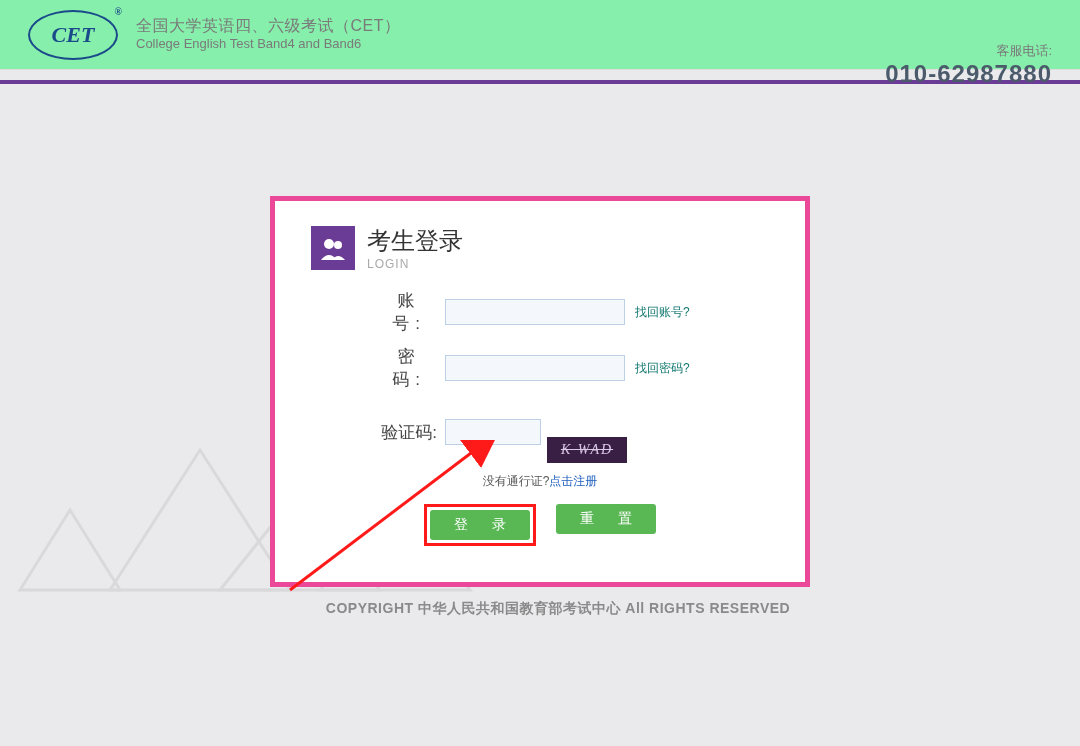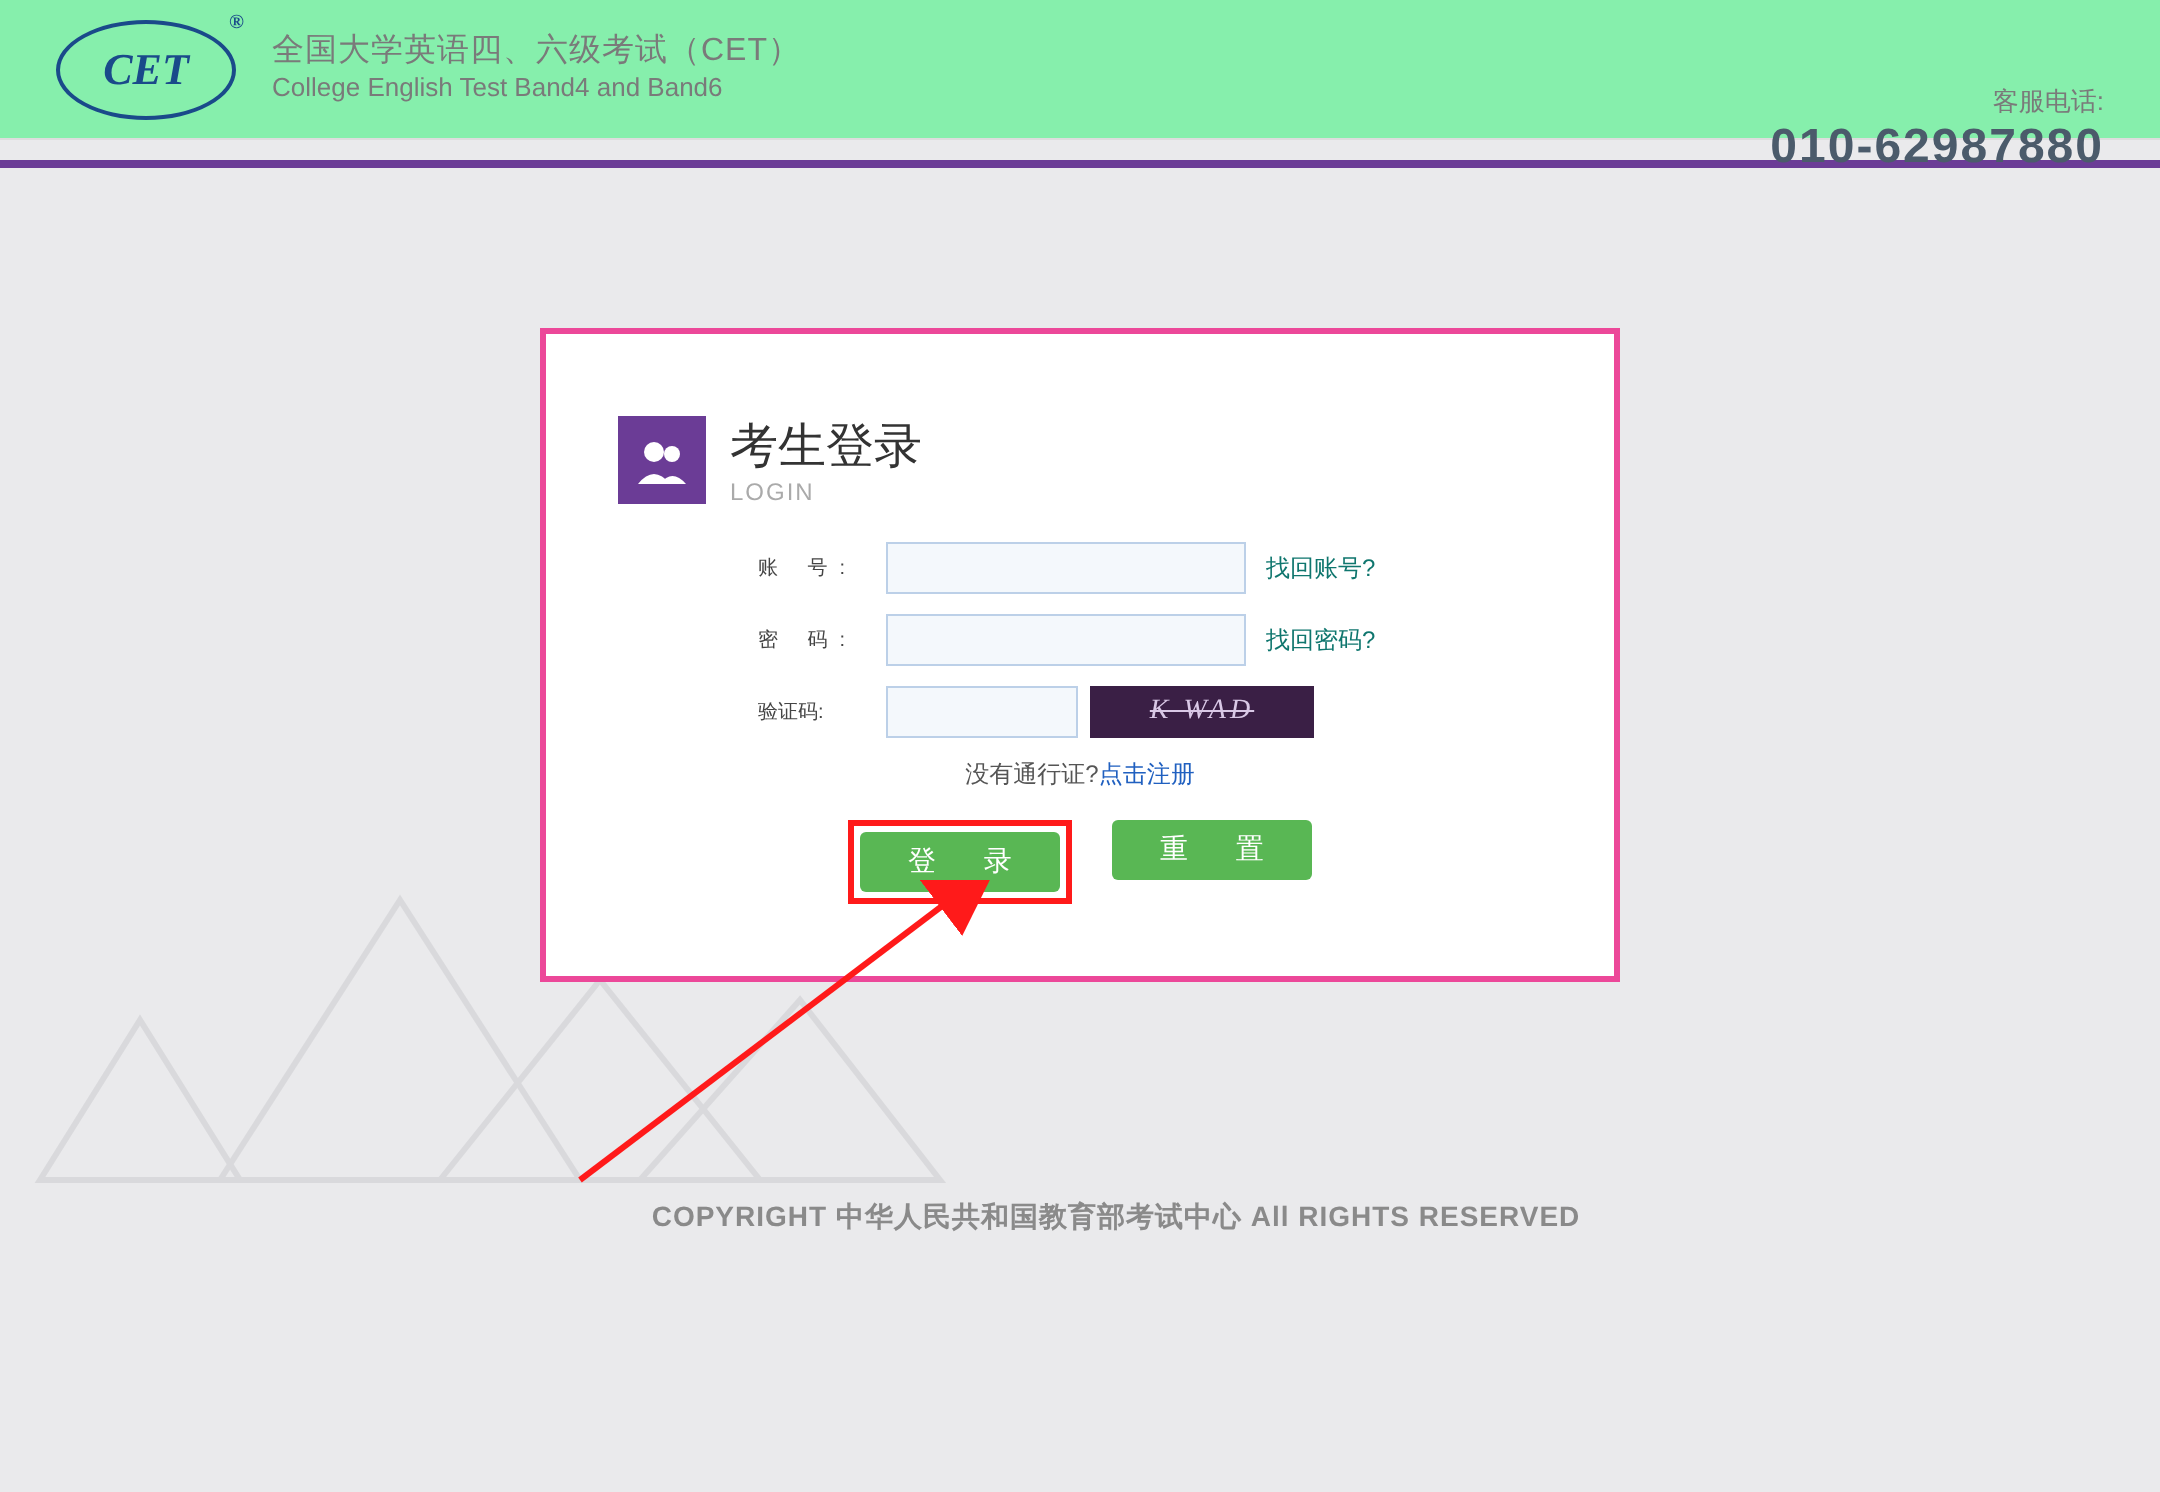--- a/index.html
+++ b/index.html
@@ -63,47 +63,47 @@
   .bg-letters {
     position: absolute;
     right: 160px; top: -10px;
     width: 300px; height: 90px;
     opacity: .10;
     pointer-events: none;
   }
 
   .login-panel {
     position: absolute;
-    left: 50%; top: 164px;
+    left: 50%; top: 196px;
     transform: translateX(-50%);
     width: 540px;
     background: #ffffff;
-    border: 3px solid #ec4899;
-    padding: 40px 36px 36px;
+    border: 5px solid #ec4899;
+    padding: 24px 36px 36px;
   }
   .login-head { display: flex; align-items: center; margin-bottom: 18px; }
   .login-icon {
     width: 44px; height: 44px;
     background: #6b3c96;
     display: flex; align-items: center; justify-content: center;
     margin-right: 12px;
   }
   .login-title-wrap .cn { font-size: 24px; color: #333; }
   .login-title-wrap .en { font-size: 12px; color: #aaa; letter-spacing: 1px; }
 
   .form { width: 100%; }
   .row {
     display: flex; align-items: center;
     margin-bottom: 10px;
     padding-left: 70px;
   }
   .row .lbl {
     width: 56px;
-    text-align: left;
-    font-size: 10px;
+    text-align: center;
+    font-size: 17px;
     color: #444;
     margin-right: 8px;
     letter-spacing: 6px;
   }
   .row .lbl.nolsp { letter-spacing: 0; }
   .row input[type=text], .row input[type=password] {
     height: 26px;
     border: 1px solid #bcd0e8;
     background: #f4f8fc;
     padding: 0 6px;
@@ -113,30 +113,31 @@
   .inp-account { width: 180px; }
   .inp-pass { width: 180px; }
   .inp-captcha { width: 96px; }
   .row .link {
     color: #0f766e;
     font-size: 12px;
     margin-left: 10px;
     text-decoration: none;
   }
   .captcha-img {
-    width: 112px; height: 26px;
+    width: 80px; height: 26px;
     background: #3a1f45;
     margin-left: 6px;
     display: flex; align-items: center; justify-content: center;
     color: #d9c8e6;
     font-family: serif;
     font-size: 14px;
     letter-spacing: 2px;
     font-style: italic;
     text-decoration: line-through;
+    margin-top: 36px;
   }
   .reg-line {
     text-align: center;
     font-size: 12px;
     color: #555;
     margin: 10px 0 14px;
   }
   .reg-line a { color: #2060c0; text-decoration: none; }
 
   .btns { display: flex; justify-content: center; gap: 20px; }

